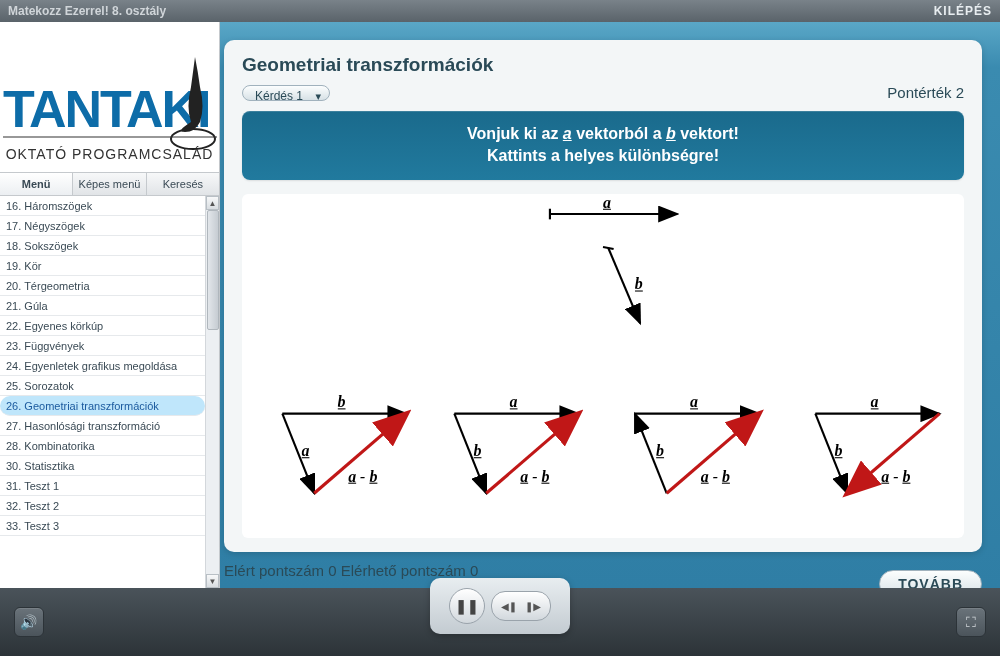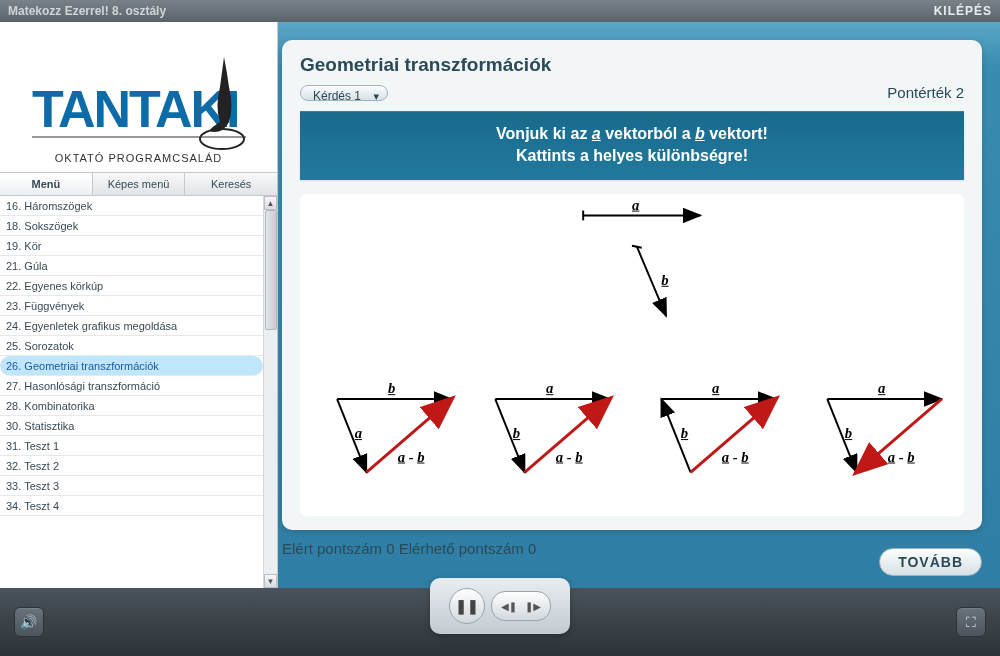--- a/index.html
+++ b/index.html
@@ -4,24 +4,24 @@
 <style>
 * { box-sizing: border-box; margin: 0; padding: 0; }
 body { font-family: Arial, sans-serif; background: #3a4146; width: 1000px; height: 656px; overflow: hidden; }
 
 .titlebar { height: 22px; background: linear-gradient(#798289, #5a636a); color: #d0d5d9; display: flex; justify-content: space-between; align-items: center; padding: 0 8px; font-size: 12px; font-weight: bold; }
 .titlebar .exit { color: #e8edf0; letter-spacing: 1px; cursor: pointer; }
 
 .main { display: flex; height: 566px; }
 
 
-.left { width: 278px; background: #fff; display: flex; flex-direction: column; border-right: 1px solid #c5c9cd; }
+.left { width: 220px; background: #fff; display: flex; flex-direction: column; border-right: 1px solid #c5c9cd; }
 .logo { height: 150px; display: flex; flex-direction: column; align-items: center; justify-content: center; background: #fff; position: relative; }
 .logo-svg { width: 230px; height: 120px; }
-.logo-sub { font-size: 11px; letter-spacing: 1px; color: #333; position: absolute; top: 130px; }
+.logo-sub { font-size: 14px; letter-spacing: 1px; color: #333; position: absolute; top: 124px; }
 
 .tabs { display: flex; height: 24px; background: linear-gradient(#f7f8f9, #e1e4e7); border-top: 1px solid #c5c9cd; border-bottom: 1px solid #c5c9cd; }
 .tabs .tab { flex: 1; font-size: 11px; color: #3a4a55; display: flex; align-items: center; justify-content: center; border-right: 1px solid #c5c9cd; cursor: pointer; }
 .tabs .tab.active { font-weight: bold; background: linear-gradient(#fff, #eceff2); }
 .tabs .tab:last-child { border-right: none; }
 
 .list-wrap { flex: 1; position: relative; overflow: hidden; }
 .list { position: absolute; inset: 0 14px 0 0; overflow: hidden; }
 .list-item { height: 20px; line-height: 20px; padding-left: 6px; font-size: 11px; color: #3a4a55; border-bottom: 1px solid #e6e9ec; cursor: pointer; white-space: nowrap; overflow: hidden; }
 .list-item.active { background: #bfe6fb; color: #1b5a9e; border-radius: 10px; }
@@ -31,21 +31,21 @@
 
 
 .right { flex: 1; background: linear-gradient(180deg, #5aa7c7 0%, #3a8bb0 8%, #2f7ea5 100%); padding: 18px 18px 12px 4px; display: flex; flex-direction: column; }
 .panel { background: #f3f6f7; border-radius: 10px; flex: 1; padding: 14px 18px; display: flex; flex-direction: column; position: relative; box-shadow: 0 2px 6px rgba(0,0,0,0.15); }
 .panel h1 { font-size: 19px; color: #2a4a57; margin-bottom: 8px; font-weight: bold; }
 .panel-header-row { display: flex; justify-content: space-between; align-items: center; margin-bottom: 10px; }
 .dropdown { background: linear-gradient(#fcfefe,#d7e1e6); border: 1px solid #a1b2bd; border-radius: 10px; padding: 2px 26px 2px 12px; font-size: 12px; color: #2a4a57; position: relative; cursor: pointer; height: 16px; line-height: 16px; }
 .dropdown::after { content:"▾"; position:absolute; right:8px; top:2px; color:#2a4a57; font-size:11px; }
 .score-label { font-size: 15px; color: #2a4a57; font-weight: 500; }
 
-.question-box { background: linear-gradient(#1a6a8c, #217a9e); color: #fff; text-align: center; padding: 12px 20px; border-radius: 0; font-size: 16px; font-weight: bold; line-height: 1.4; margin-bottom: 14px; box-shadow: inset 0 1px 0 rgba(255,255,255,0.15), 0 1px 2px rgba(0,0,0,0.1); }
+.question-box { background: linear-gradient(#1a6a8c, #217a9e); color: #fff; text-align: center; padding: 12px 20px; border-radius: 8px; font-size: 16px; font-weight: bold; line-height: 1.4; margin-bottom: 14px; box-shadow: inset 0 1px 0 rgba(255,255,255,0.15), 0 1px 2px rgba(0,0,0,0.1); }
 .question-box .u { text-decoration: underline; font-style: italic; }
 
 .canvas { flex: 1; background: #fff; border-radius: 6px; position: relative; }
 
 .bottom-row { display:flex; justify-content: space-between; margin-top: 10px; gap: 8px; }
 .status-text { font-size: 15px; color: #2a4a57; font-weight: 500; }
 .next-btn { background: linear-gradient(#fcfefe,#d7e1e6); border: 1px solid #a1b2bd; border-radius: 14px; padding: 5px 18px; font-size: 14px; font-weight: bold; color: #2a4a57; cursor: pointer; letter-spacing: 1px; margin-top: 8px; }
 
 
 .toolbar { height: 68px; background: linear-gradient(#4a535a, #2c3338); display: flex; align-items: center; justify-content: space-between; padding: 0 14px; position: relative; }
@@ -82,35 +82,36 @@
 
     <div class="tabs">
       <div class="tab active">Menü</div>
       <div class="tab">Képes menü</div>
       <div class="tab">Keresés</div>
     </div>
 
     <div class="list-wrap">
       <div class="list" id="topic-list">
           <div class="list-item">16. Háromszögek</div>
+          <div class="list-item">17. Négyszögek</div>
           <div class="list-item">18. Sokszögek</div>
           <div class="list-item">19. Kör</div>
+          <div class="list-item">20. Térgeometria</div>
           <div class="list-item">21. Gúla</div>
           <div class="list-item">22. Egyenes körkúp</div>
           <div class="list-item">23. Függvények</div>
           <div class="list-item">24. Egyenletek grafikus megoldása</div>
           <div class="list-item">25. Sorozatok</div>
           <div class="list-item active">26. Geometriai transzformációk</div>
           <div class="list-item">27. Hasonlósági transzformáció</div>
           <div class="list-item">28. Kombinatorika</div>
           <div class="list-item">30. Statisztika</div>
           <div class="list-item">31. Teszt 1</div>
           <div class="list-item">32. Teszt 2</div>
           <div class="list-item">33. Teszt 3</div>
-          <div class="list-item">34. Teszt 4</div>
         </div>
       <div class="scrollbar">
         <div class="scroll-btn">▲</div>
         <div class="scroll-thumb"></div>
         <div class="scroll-btn" style="position:absolute;bottom:0;left:0;right:0">▼</div>
       </div>
     </div>
   </div>
 
   <div class="right">

